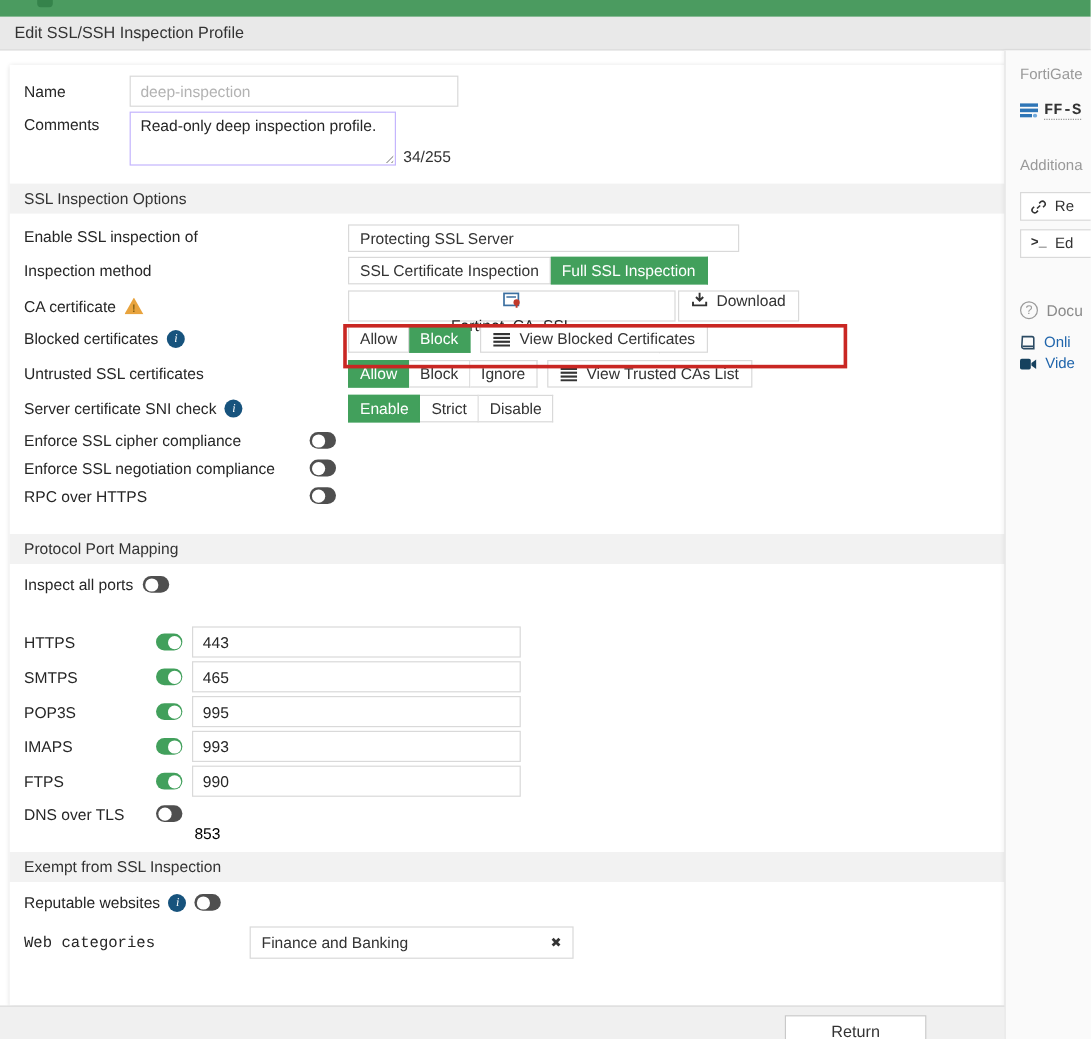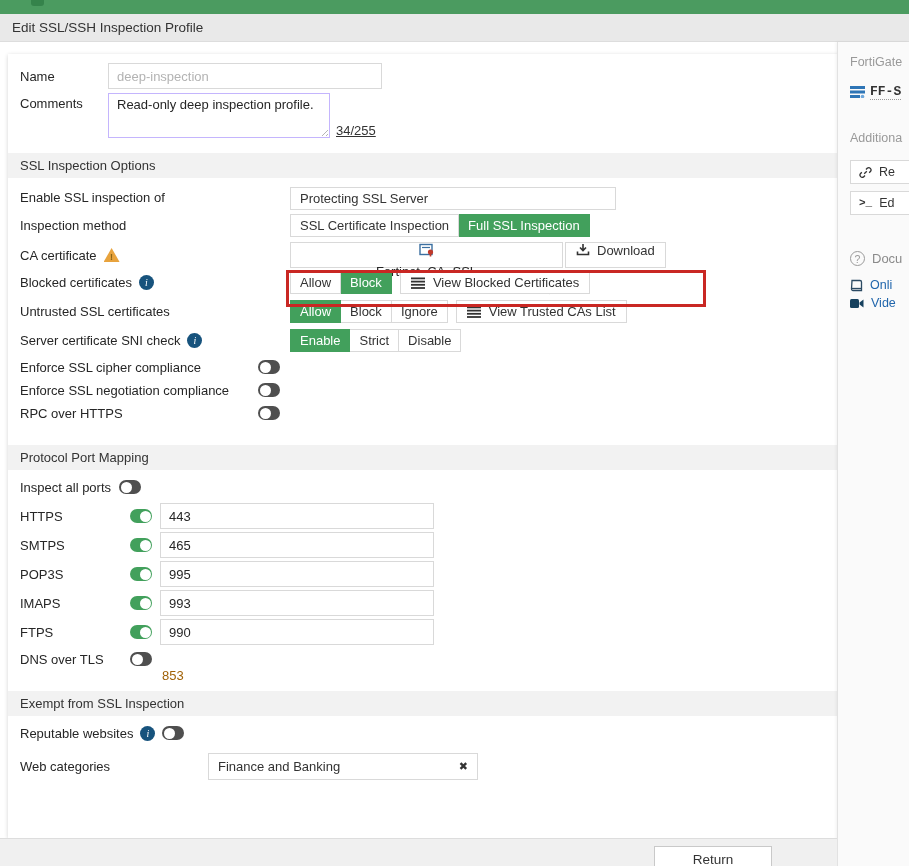--- a/index.html
+++ b/index.html
@@ -17,28 +17,28 @@
   }
   .card {
     position: absolute; left: 8px; top: 54px; width: 832px; height: 784px; background: #fff;
     box-shadow: 0 1px 4px rgba(0,0,0,.18); padding: 9px 12px 0;
   }
   .row { display: flex; align-items: center; margin-bottom: 4px; }
   .label { width: 270px; flex: none; display: flex; align-items: center; gap: 7px; color: #262626; }
   .label-sm { width: 88px; }
   .label-toggle { width: 238px; }
   .label-port { width: 110px; }
-  .label-webcat { width: 188px; }
+  .label-webcat { width: 188px; font-family: Liberation Mono, monospace; }
   .text-input { height: 26px; border: 1px solid #d9d9d9; padding: 0 8px; font: inherit; color: #262626; background: #fff; }
   .name-input { width: 274px; color: #b3b3b3; }
   .ta-wrap { position: relative; width: 222px; }
   textarea.comments { width: 222px; height: 45px; border: 1px solid #c4b5fd; padding: 3px 8px; font: inherit; color: #262626; resize: none; overflow: hidden; display: block; }
   .resize-corner { position: absolute; right: 2px; bottom: 2px; width: 9px; height: 9px; pointer-events: none;
     background: repeating-linear-gradient(135deg, transparent 0 2px, #b5b5b5 2px 3px); clip-path: polygon(100% 0, 100% 100%, 0 100%); }
-  .counter { align-self: flex-end; margin-left: 6px; color: #333; text-decoration: underline; }
+  .counter { align-self: flex-end; margin-left: 6px; color: #333; }
   .section-bar { margin: 15px -12px 9px; background: #f2f2f2; padding: 5px 12px; color: #333; }
   .section-bar.mt { margin-top: 24px; }
   
   .seg { display: inline-flex; height: 23px; }
   .seg .opt { display: flex; align-items: center; padding: 0 9px; border: 1px solid #d9d9d9; border-left: none; background: #fff; color: #333; white-space: nowrap; }
   .seg .opt:first-child { border-left: 1px solid #d9d9d9; }
   .seg .opt.sel { background: #42a05c; border-color: #42a05c; color: #fff; }
   .seg-stack { width: 326px; }
   .seg-stack .optrow { height: 23px; display: flex; align-items: center; padding: 0 9px; border: 1px solid #d9d9d9; background: #fff; color: #333; white-space: nowrap; }
   .seg-stack .optrow + .optrow { border-top: none; }
@@ -57,21 +57,21 @@
   .tog .knob { position: absolute; top: 1.5px; width: 11px; height: 11px; border-radius: 50%; background: #fff; }
   .tog.on .knob { right: 1.5px; }
   .tog.off .knob { left: 1.5px; }
   .tog-row { margin: 7px 0; height: 16px; }
   
   .info-i { width: 15px; height: 15px; border-radius: 50%; background: #17537d; color: #fff; display: inline-flex; align-items: center; justify-content: center; font-size: 10px; font-style: italic; font-family: "Liberation Serif", serif; flex: none; }
   .warn { width: 16px; height: 14px; background: #e8a33d; clip-path: polygon(50% 0, 100% 100%, 0 100%); position: relative; flex: none; }
   .warn:after { content: "!"; position: absolute; left: 0; right: 0; bottom: 0; text-align: center; font-size: 9px; font-weight: bold; color: #8a6516; }
   .port-row { margin-bottom: 3px; }
   .port-input { width: 274px; margin-left: 8px; }
-  .ghost-text { color: #a16207; margin-left: 10px; margin-top: 33px; }
+  .ghost-text { color: #000000; margin-left: 10px; margin-top: 33px; }
   .tag-box { width: 270px; height: 27px; border: 1px solid #d9d9d9; background: #fff; display: flex; align-items: center; padding: 0 9px; color: #333; }
   .tag-x { margin-left: auto; font-size: 11px; color: #333; }
   
   .annotation { position: absolute; left: 286px; top: 270px; width: 420px; height: 37px; border: 3px solid #c92723; z-index: 20; pointer-events: none; }
   
   .footer { position: absolute; left: 0; top: 838px; width: 837px; height: 28px; background: #f0f0f0; border-top: 1px solid #dddddd; z-index: 5; }
   .return-btn { position: absolute; left: 654px; top: 7px; width: 118px; height: 26px; background: #fff; border: 1px solid #c9c9c9; font: inherit; font-size: 13.5px; color: #333; }
   
   .rightpanel { position: absolute; left: 837px; top: 42px; width: 72px; height: 824px; background: #fafafa; border-left: 1px solid #e2e2e2; box-shadow: -1px 0 3px rgba(0,0,0,.06); padding: 13px 0 0 12px; overflow: hidden; z-index: 4; }
   .rp-header { color: #999; font-size: 12.5px; white-space: nowrap; }
@@ -219,21 +219,21 @@
   </div>
   <div class="row tog-row">
     <span class="label label-toggle">RPC over HTTPS</span>
     <span class="tog off">
         <span class="knob"></span>
       </span>
   </div>
 
   <div class="section-bar mt">Protocol Port Mapping</div>
 
-  <div class="row tog-row" style="margin-bottom:8px;text-align:center;">
+  <div class="row tog-row" style="margin-bottom:27px;text-align:center;">
     <span style="margin-right:8px;">Inspect all ports</span>
     <span class="tog off">
         <span class="knob"></span>
       </span>
   </div>
 
   <div class="row port-row">
     <span class="label label-port">HTTPS</span>
     <span class="tog on">
         <span class="knob"></span>

